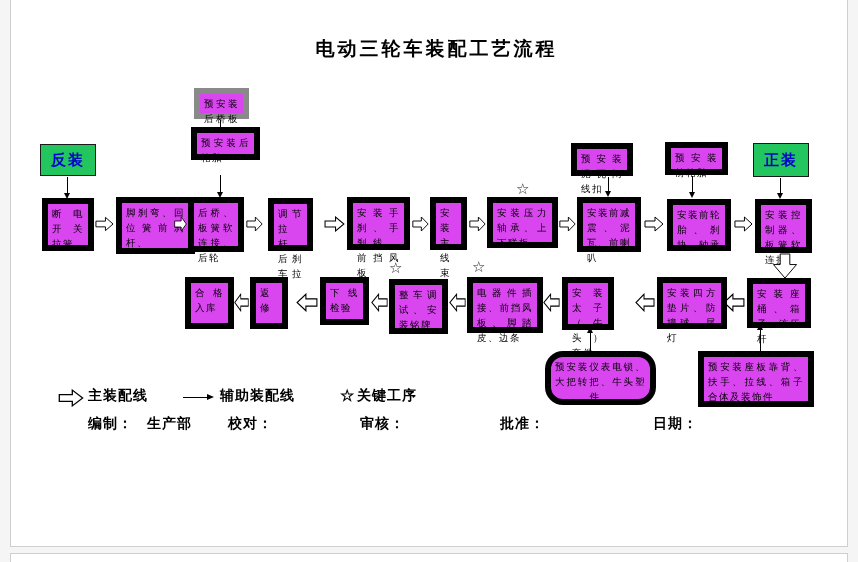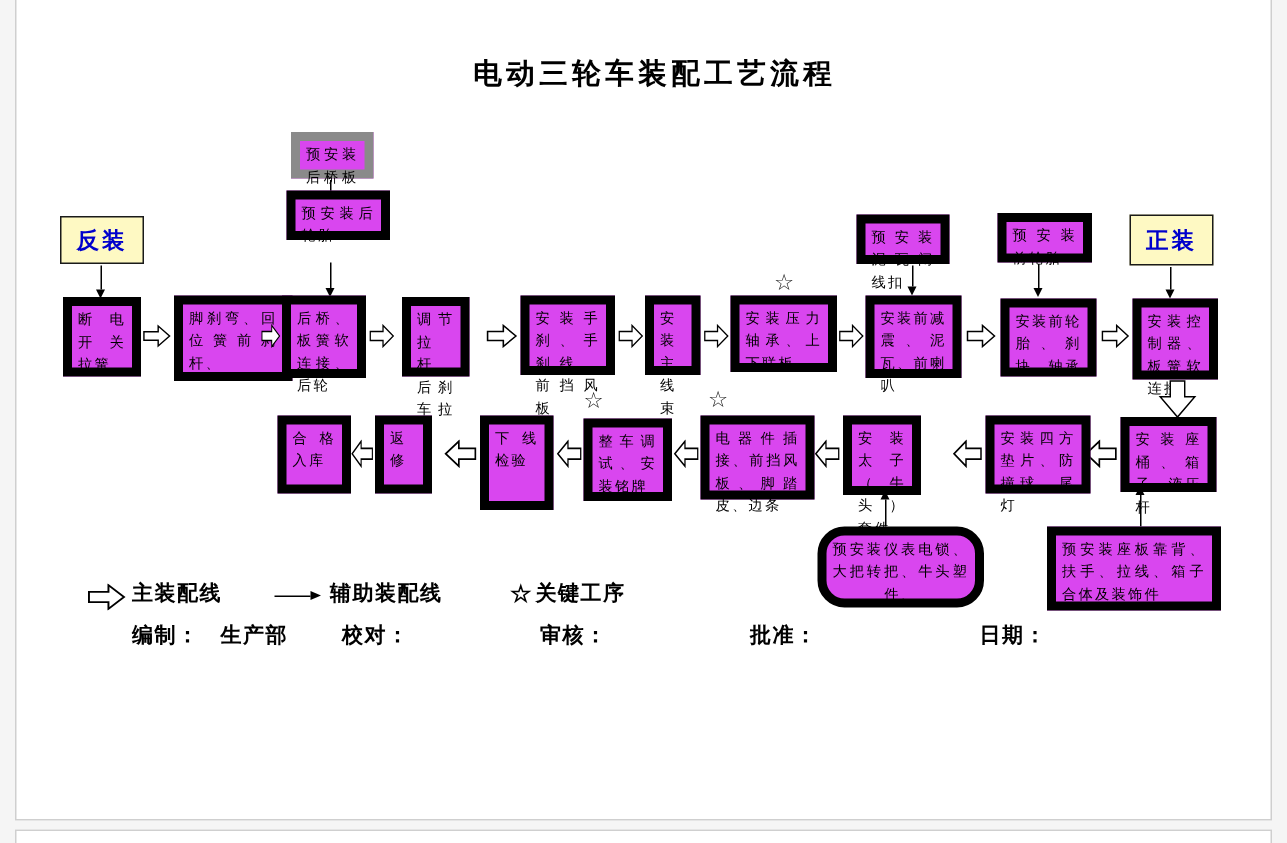--- a/index.html
+++ b/index.html
@@ -13,21 +13,21 @@
     background:#ffffff; border:1px solid #cfcfcf; }
   .title { position:absolute; top:36px; left:0; width:858px; box-sizing:border-box;
     padding-left:15px; text-align:center; font-family:"Liberation Serif",serif;
     font-weight:bold; font-size:19px; letter-spacing:3px; color:#000; }
   .box { position:absolute; box-sizing:border-box; border:6px solid #000000;
     background:#d946ef; font-size:9.5px; line-height:15px; padding:2px 4px;
     letter-spacing:1.5px; color:#000; text-align:justify; text-justify:inter-character; }
   .box.lite { border-color:#8a8a8a; }
   .box.clast { text-align-last:center;border-radius:18px; }
   .badge { position:absolute; box-sizing:border-box; border:1px solid #1a1a1a;
-    background:#fef9c3; color:#0000cc; font-weight:bold; font-size:15px;
+    background:#22c55e; color:#0000cc; font-weight:bold; font-size:15px;
     letter-spacing:2px; display:flex; align-items:center; justify-content:center;
     font-family:"Liberation Serif",serif; }
   .star { position:absolute; font-size:15px; color:#222; line-height:1; }
   .varr { position:absolute; width:0; border-left:1px solid #000; }
   .varr.down::after { content:""; position:absolute; left:-4px; bottom:-6px;
     border:3.5px solid transparent; border-bottom:none; border-top:6px solid #000; }
   .varr.up::before { content:""; position:absolute; left:-4px; top:-6px;
     border:3.5px solid transparent; border-top:none; border-bottom:6px solid #000; }
   .barr { position:absolute; }
   .lg { position:absolute; font-family:"Liberation Serif",serif; font-weight:bold;
@@ -118,21 +118,21 @@
 <div class="star" style="left:472px;top:259px">☆</div>
 <div class="box" style="left:467px;top:277px;width:76px;height:56px">电器件插接、前挡风板、脚踏皮、边条</div>
 <svg class="barr" style="left:449px;top:293px" width="17" height="19" viewBox="0 0 20 16" preserveAspectRatio="none">
     <path d="M19 5 H9 V1 L1 8 L9 15 V11 H19 Z" fill="#fff" stroke="#000"></path>
   </svg>
 <div class="star" style="left:389px;top:260px">☆</div>
 <div class="box" style="left:389px;top:279px;width:59px;height:55px">整车调试、安装铭牌</div>
 <svg class="barr" style="left:371px;top:293px" width="17" height="19" viewBox="0 0 20 16" preserveAspectRatio="none">
     <path d="M19 5 H9 V1 L1 8 L9 15 V11 H19 Z" fill="#fff" stroke="#000"></path>
   </svg>
-<div class="box" style="left:320px;top:277px;width:49px;height:63px">下线检验</div>
+<div class="box" style="left:320px;top:277px;width:49px;height:48px">下线检验</div>
 <svg class="barr" style="left:296px;top:293px" width="22" height="19" viewBox="0 0 20 16" preserveAspectRatio="none">
     <path d="M19 5 H9 V1 L1 8 L9 15 V11 H19 Z" fill="#fff" stroke="#000"></path>
   </svg>
 <div class="box" style="left:250px;top:277px;width:38px;height:52px">返修</div>
 <svg class="barr" style="left:234px;top:293px" width="15" height="19" viewBox="0 0 20 16" preserveAspectRatio="none">
     <path d="M19 5 H9 V1 L1 8 L9 15 V11 H19 Z" fill="#fff" stroke="#000"></path>
   </svg>
 <div class="box" style="left:185px;top:277px;width:49px;height:52px">合格入库</div>
 
 <div class="varr up" style="left:590px;top:333px;height:18px"></div>

